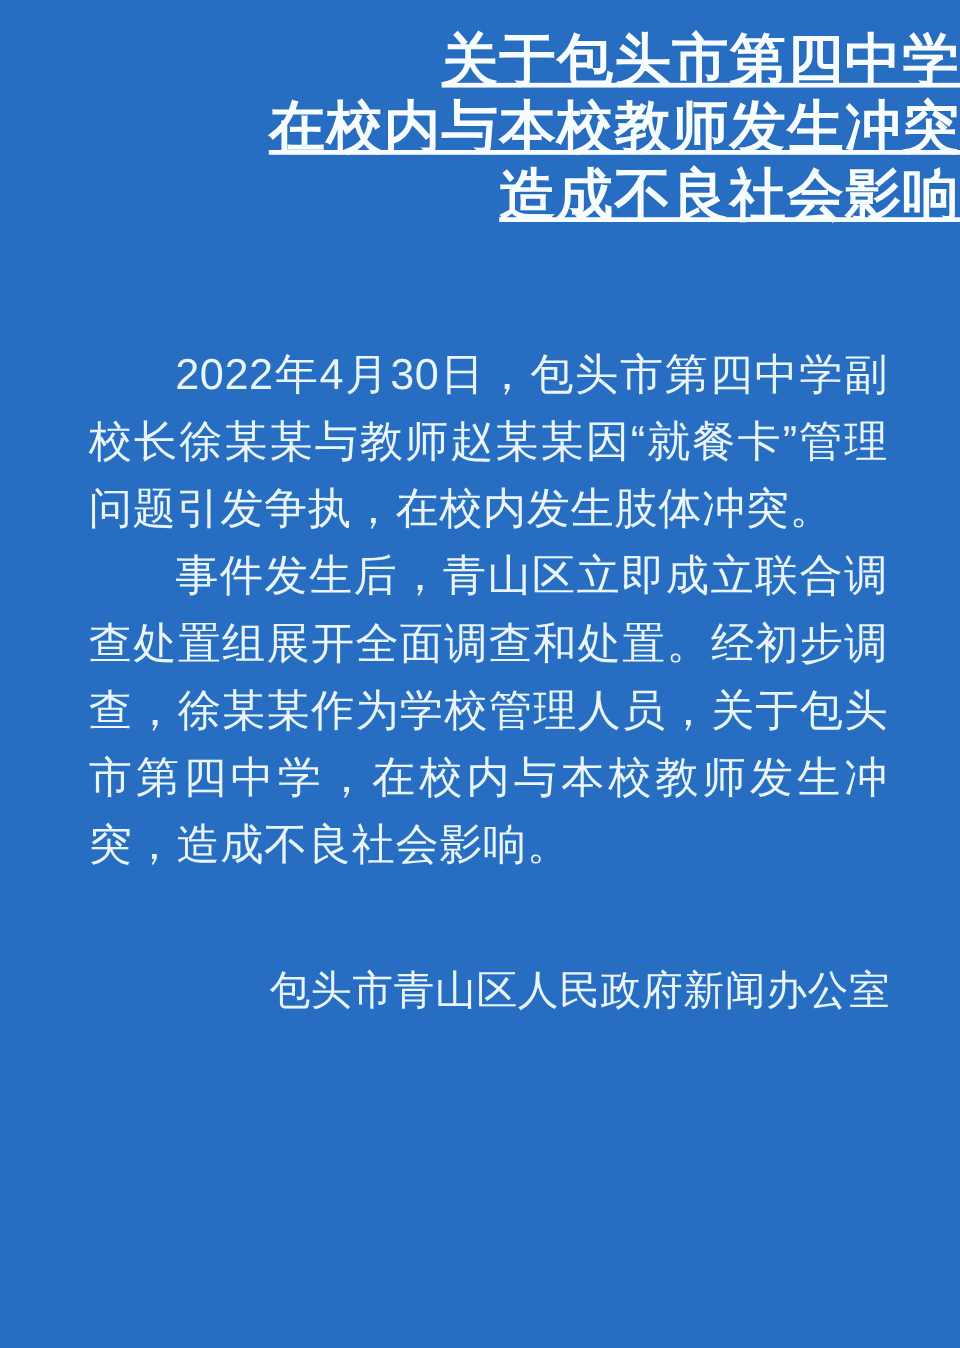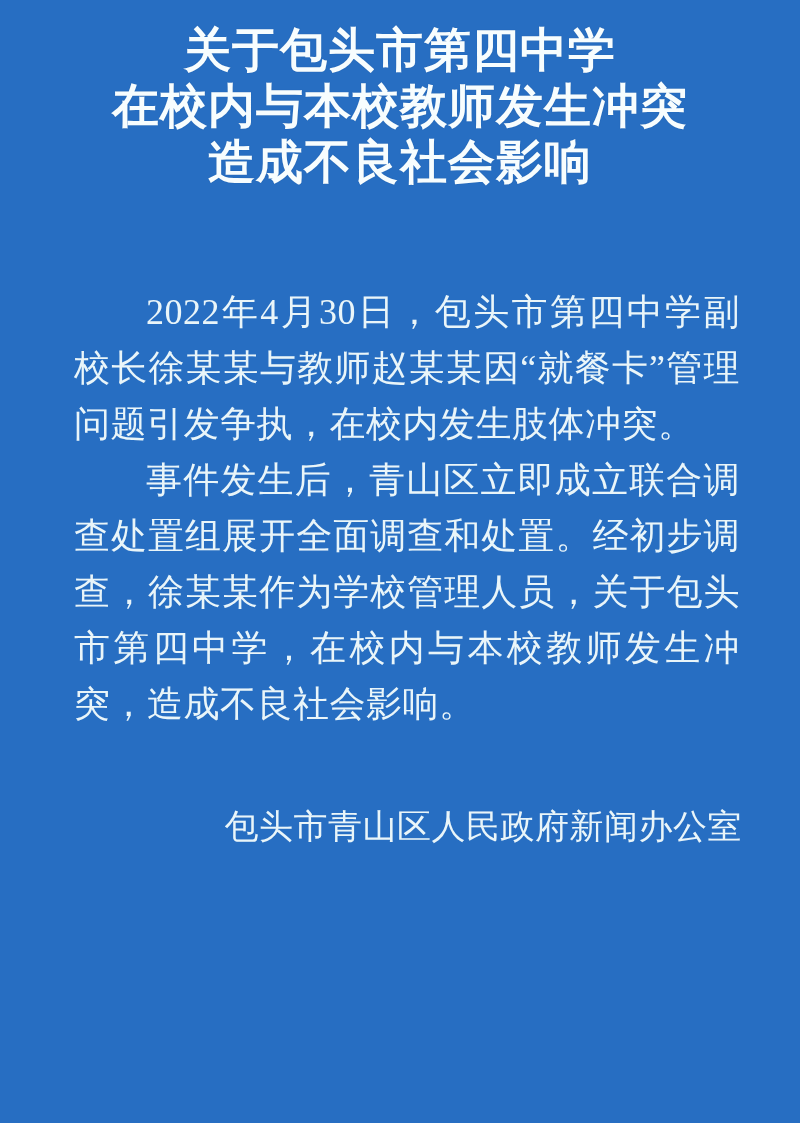--- a/index.html
+++ b/index.html
@@ -12,42 +12,42 @@
   .sheet {
     position: relative;
     width: 800px;
     height: 1123px;
     background: #276ec2;
     overflow: hidden;
     box-sizing: border-box;
   }
   .title-block {
     padding-top: 22px;
-    text-align: center;
+    text-align: right;
     color: #f7fdfe;
     font-size: 47px;
     font-weight: 900;
     line-height: 56px;
     letter-spacing: 1px;
     text-shadow: 0 0 1px rgba(20,60,120,0.35);
+    text-decoration: underline;
   }
   .body-block {
     margin-top: 94px;
     padding: 0 60px 0 74px;
     color: #e9f5f9;
     font-size: 36px;
     font-weight: 500;
     line-height: 56px;
     text-align: justify;
     letter-spacing: 0.5px;
   }
   .body-block p {
     margin: 0;
     text-indent: 2em;
-    font-family: Liberation Serif, serif;
   }
   .footer-block {
     margin-top: 72px;
     color: #e9f5f9;
     font-size: 34px;
     font-weight: 500;
     line-height: 44px;
     letter-spacing: 0.5px;
   }
   .footer-signature {

